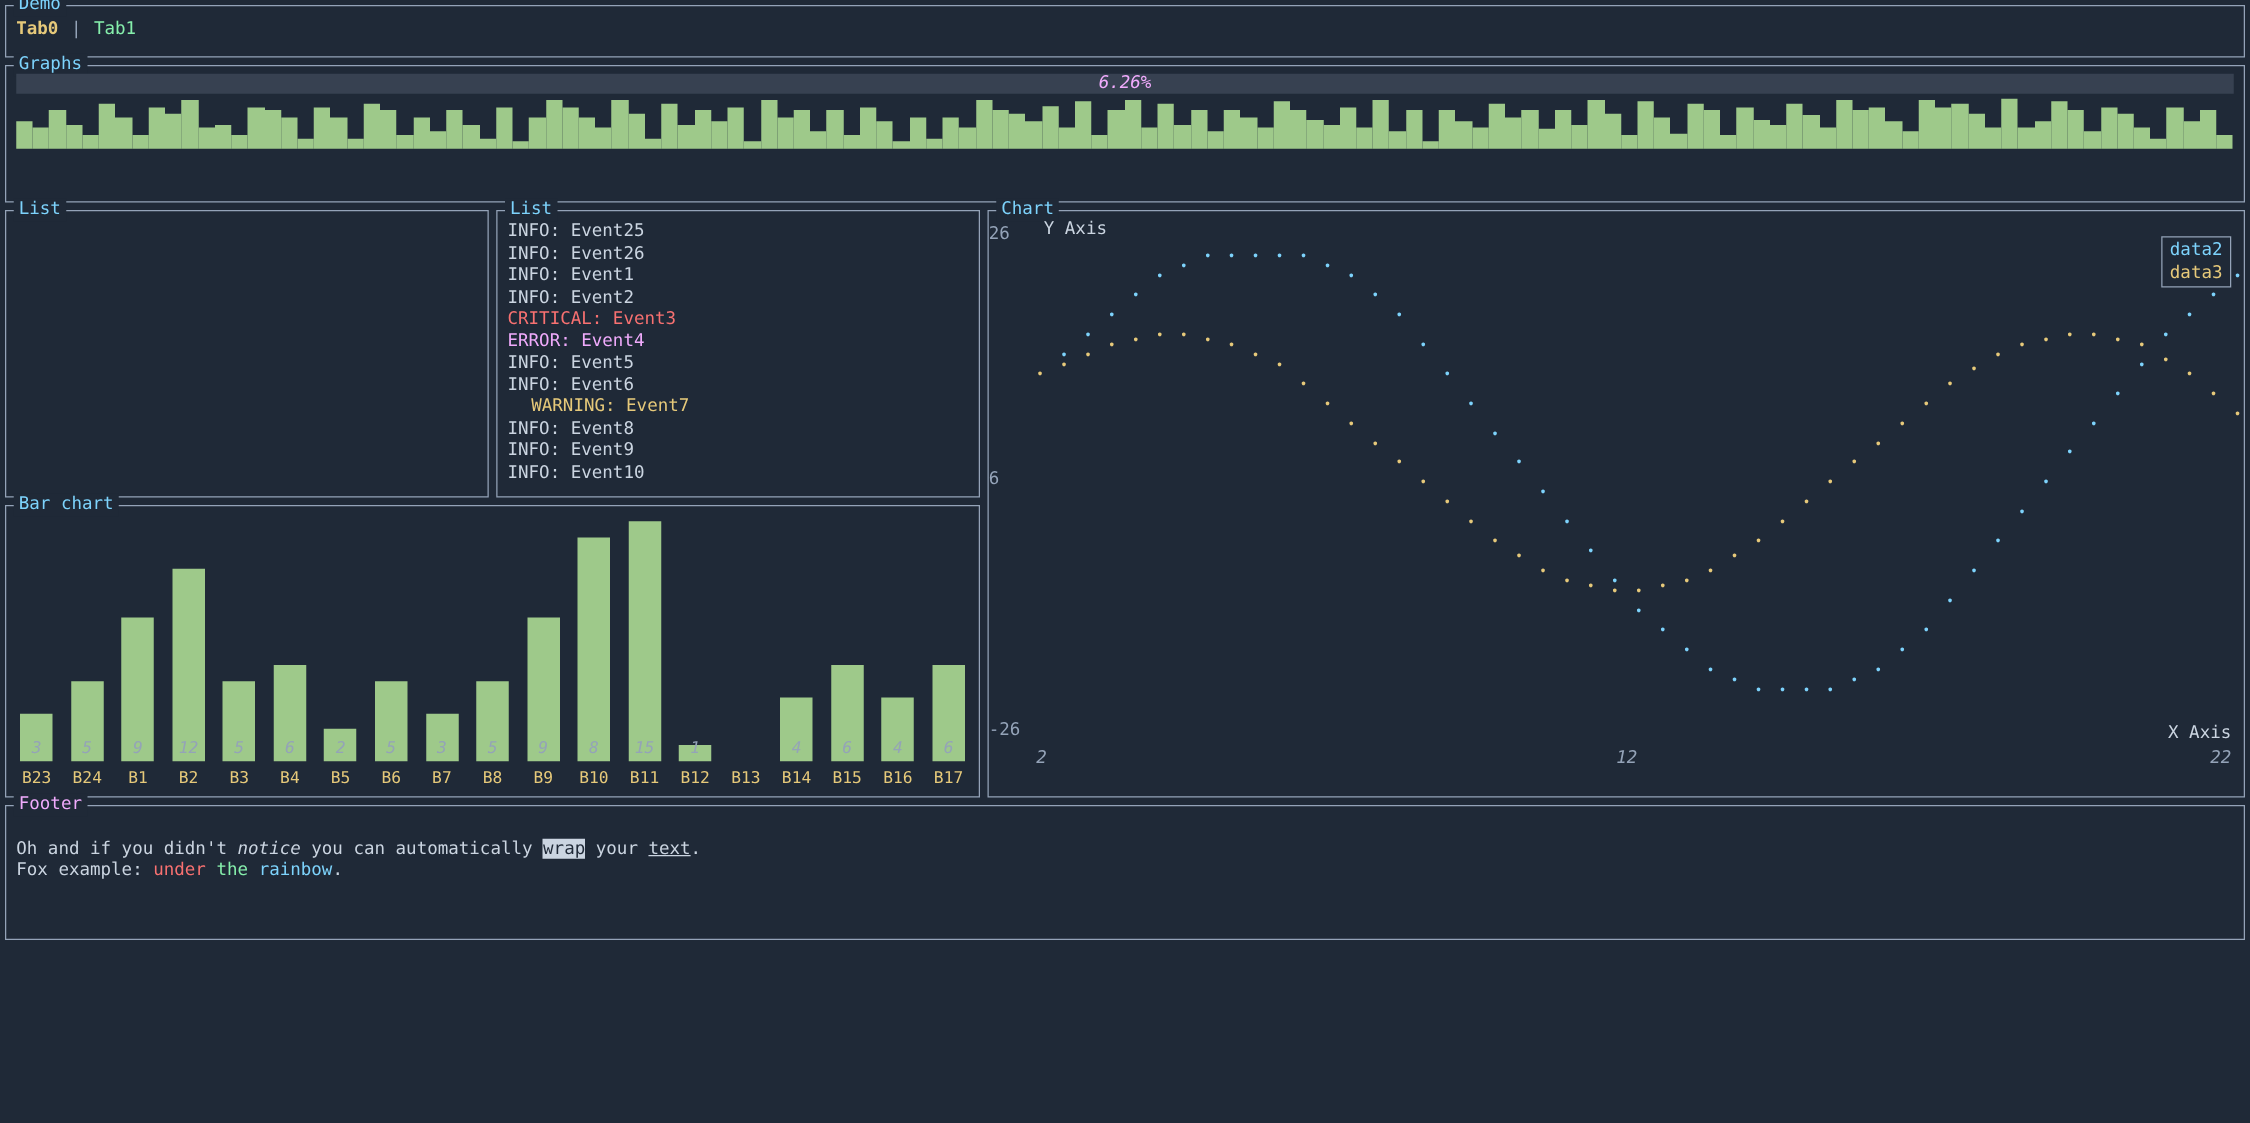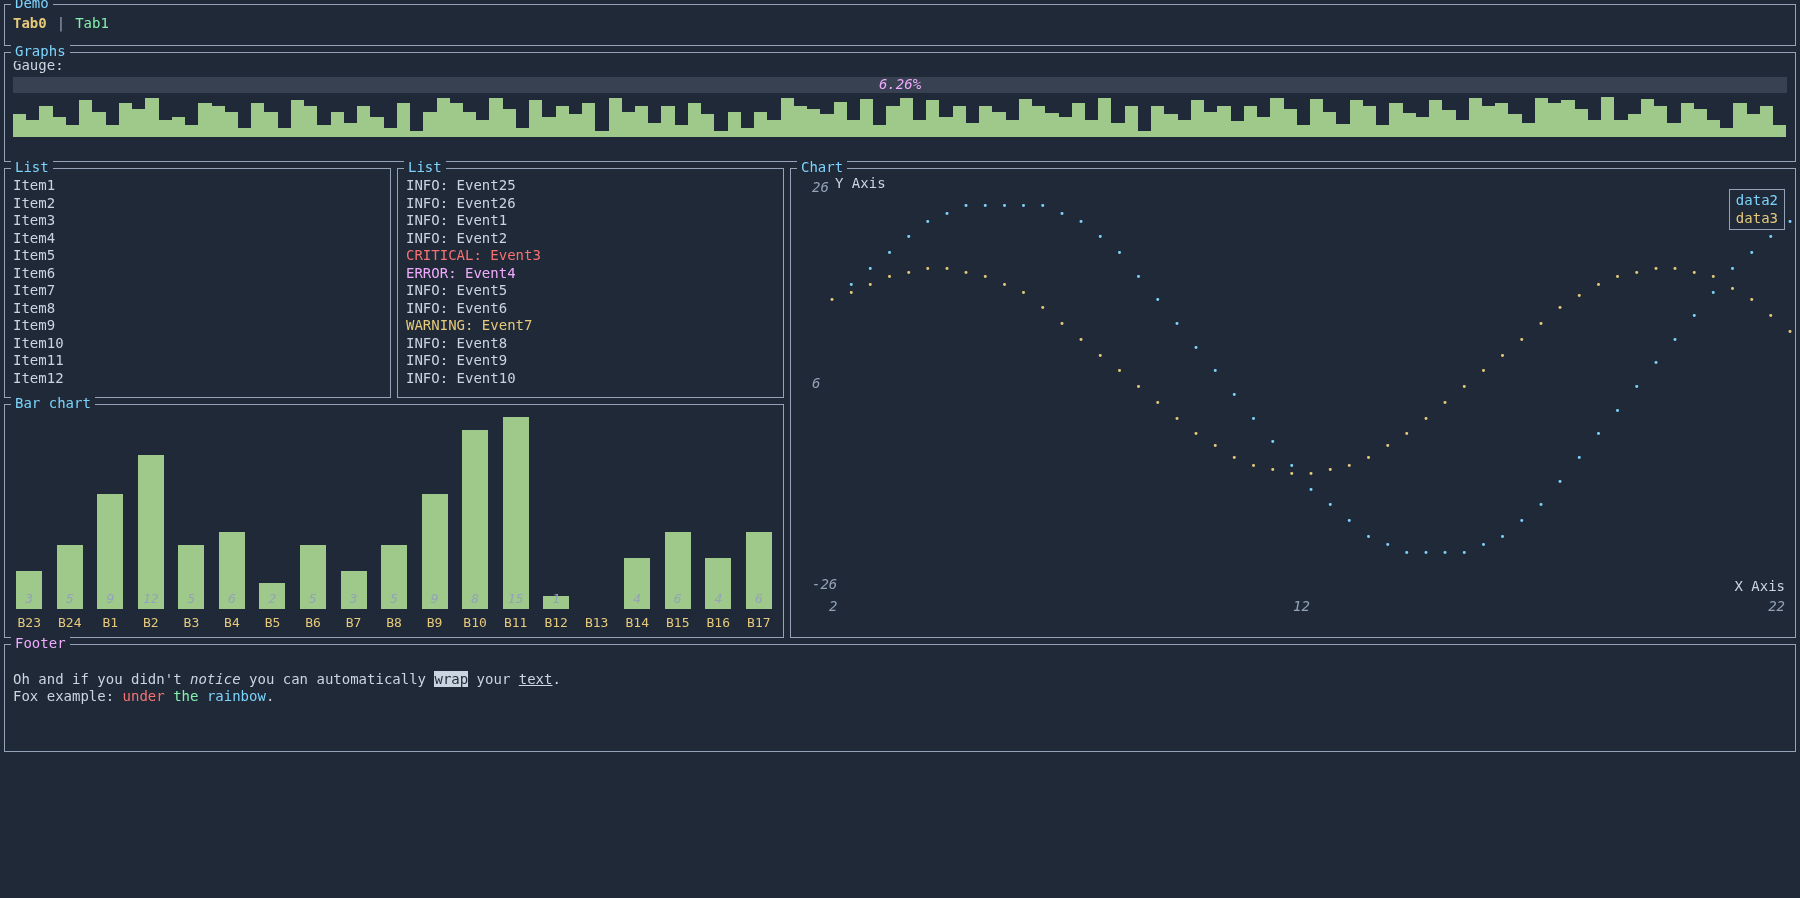--- a/index.html
+++ b/index.html
@@ -86,21 +86,21 @@
   }
   #list1-panel { flex: 1; }
   #list2-panel { flex: 1; }
   #list1-panel .panel-title, #list2-panel .panel-title,
   #bar-panel .panel-title, #chart-panel .panel-title { color: #7dd3fc; }
   .list-items { padding-top: 2px; }
   .list-item { white-space: pre; }
   .lvl-INFO { color: #cbd5e1; }
   .lvl-CRITICAL { color: #f87171; }
   .lvl-ERROR { color: #f0abfc; }
-  .lvl-WARNING { color: #e6c97a; }
+  .lvl-WARNING { color: #e6c97a; margin-left: 19px; }
   
   #bar-panel { flex: 1; position: relative; }
   .bars-area {
     position: absolute;
     left: 8px; right: 8px; bottom: 28px; top: 12px;
     display: flex;
     align-items: flex-end;
     gap: 8px;
   }
   .bar-col {
@@ -134,21 +134,21 @@
   }
   
   #chart-panel { flex: 1; position: relative; }
   .chart-area {
     position: absolute;
     left: 38px; right: 8px; top: 18px; bottom: 40px;
   }
   .dot { position: absolute; font-size: 10px; line-height: 6px; }
   .dot-2 { color: #7dd3fc; }
   .dot-3 { color: #e6c97a; }
-  .y-tick { position: absolute; left: 21px; font-style: italic; color: #94a3b8; }
+  .y-tick { position: absolute; left: 0; color: #94a3b8; }
   .x-tick { position: absolute; bottom: 22px; font-style: italic; color: #94a3b8; }
   .axis-label-y { position: absolute; left: 44px; top: 6px; color: #cbd5e1; }
   .axis-label-x { position: absolute; right: 10px; bottom: 42px; color: #cbd5e1; }
   .legend {
     position: absolute;
     top: 20px; right: 10px;
     border: 1px solid #94a3b8;
     padding: 2px 6px;
     background: #1f2937;
   }
@@ -172,21 +172,20 @@
   <span class="panel-title">Demo</span>
   <div class="tabs">
     <span class="tab tab-active">Tab0</span>
     <span class="tab-sep">|</span>
     <span class="tab tab-inactive">Tab1</span>
   </div>
 </div>
 
 <div id="graphs-panel" class="panel">
   <span class="panel-title">Graphs</span>
-  <div class="gauge-label">Gauge:</div>
   <div class="gauge-track">
     <span class="gauge-text">6.26%</span>
   </div>
   <div class="sparkline" id="sparkline">
       <div class="spark-bar" style="height: 55.5556%;"></div>
       <div class="spark-bar" style="height: 41.6667%;"></div>
       <div class="spark-bar" style="height: 76.3889%;"></div>
       <div class="spark-bar" style="height: 48.6111%;"></div>
       <div class="spark-bar" style="height: 27.7778%;"></div>
       <div class="spark-bar" style="height: 90.2778%;"></div>
@@ -319,34 +318,20 @@
       <div class="spark-bar" style="height: 76.3889%;"></div>
       <div class="spark-bar" style="height: 27.7778%;"></div>
     </div>
 </div>
 
 <div class="middle">
   <div class="col-left">
     <div class="lists-row">
       <div id="list1-panel" class="panel">
         <span class="panel-title">List</span>
-        <div class="list-items" id="list1-body">
-            <div class="list-item">Item1</div>
-            <div class="list-item">Item2</div>
-            <div class="list-item">Item3</div>
-            <div class="list-item">Item4</div>
-            <div class="list-item">Item5</div>
-            <div class="list-item">Item6</div>
-            <div class="list-item">Item7</div>
-            <div class="list-item">Item8</div>
-            <div class="list-item">Item9</div>
-            <div class="list-item">Item10</div>
-            <div class="list-item">Item11</div>
-            <div class="list-item">Item12</div>
-          </div>
       </div>
       <div id="list2-panel" class="panel">
         <span class="panel-title">List</span>
         <div class="list-items" id="list2-body">
             <div class="list-item lvl-INFO">INFO: Event25</div>
             <div class="list-item lvl-INFO">INFO: Event26</div>
             <div class="list-item lvl-INFO">INFO: Event1</div>
             <div class="list-item lvl-INFO">INFO: Event2</div>
             <div class="list-item lvl-CRITICAL">CRITICAL: Event3</div>
             <div class="list-item lvl-ERROR">ERROR: Event4</div>

